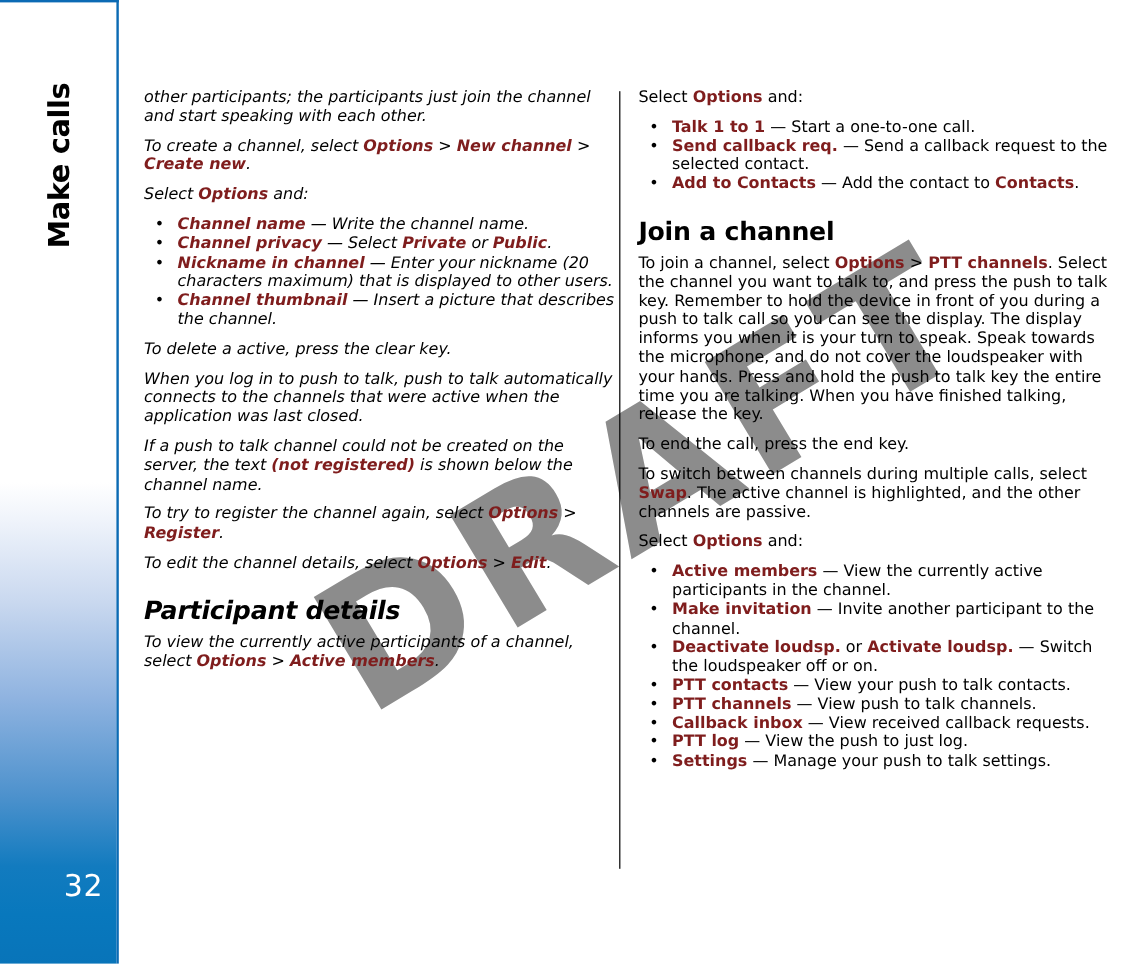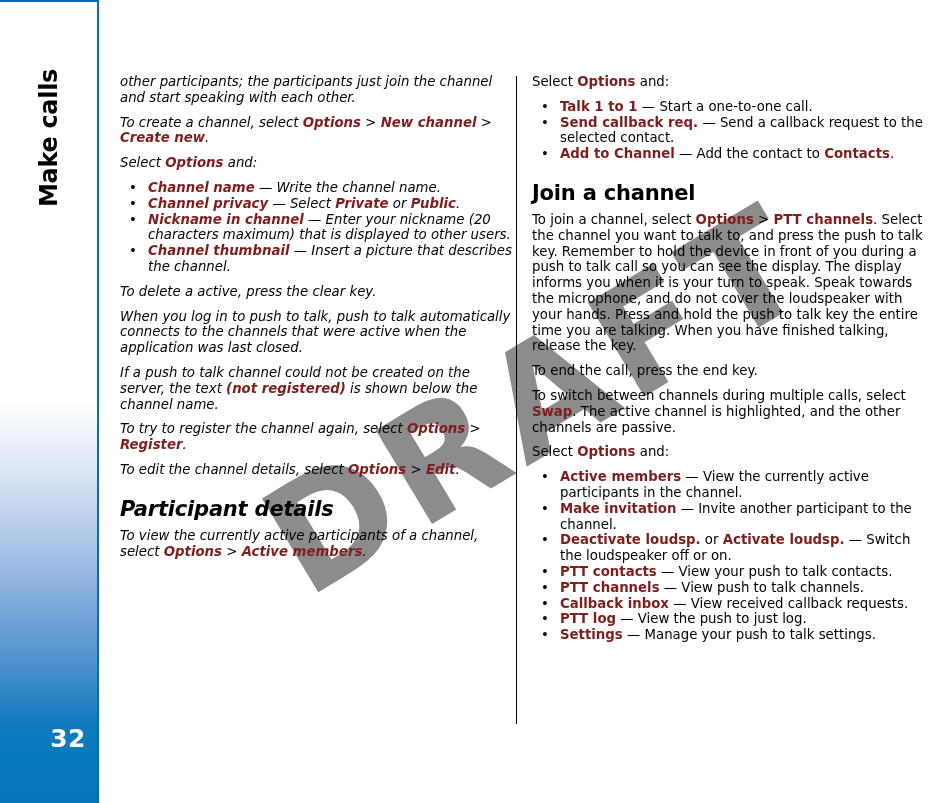--- a/index.html
+++ b/index.html
@@ -65,21 +65,21 @@
     margin-top: 92px;
   }
   #page-number {
     position: absolute;
     left: 0;
     top: 722px;
     width: 86px;
     text-align: right;
     color: #ffffff;
     font-size: 25px;
-    font-weight: bold;
+    font-weight: normal;
     letter-spacing: 0.5px;
   }
 
   
   #watermark {
     position: absolute;
     left: 215px;
     top: 230px;
     width: 640px;
     height: 360px;
@@ -222,21 +222,21 @@
 
     </div>
 
     <div class="col" id="col-right">
 
       <p class="para"><span>Select </span><span class="lk">Options</span><span> and:</span></p>
 
       <ul class="bullets">
         <li><span class="bull">•</span><span class="lk">Talk 1 to 1</span><span> — Start a one-to-one call.</span></li>
         <li><span class="bull">•</span><span class="lk">Send callback req.</span><span> — Send a callback request to the selected contact.</span></li>
-        <li><span class="bull">•</span><span class="lk">Add to Channel</span><span> — Add the contact to </span><span class="lk">Contacts</span><span>.</span></li>
+        <li><span class="bull">•</span><span class="lk">Add to Contacts</span><span> — Add the contact to </span><span class="lk">Contacts</span><span>.</span></li>
       </ul>
 
       <h2 class="section">Join a channel</h2>
 
       <p class="para"><span>To join a channel, select </span><span class="lk">Options</span> <span class="gt">&gt;</span> <span class="lk">PTT channels</span><span>. Select the channel you want to talk to, and press the push to talk key. Remember to hold the device in front of you during a push to talk call so you can see the display. The display informs you when it is your turn to speak. Speak towards the microphone, and do not cover the loudspeaker with your hands. Press and hold the push to talk key the entire time you are talking. When you have finished talking, release the key.</span></p>
 
       <p class="para">To end the call, press the end key.</p>
 
       <p class="para"><span>To switch between channels during multiple calls, select </span><span class="lk">Swap</span><span>. The active channel is highlighted, and the other channels are passive.</span></p>
 

